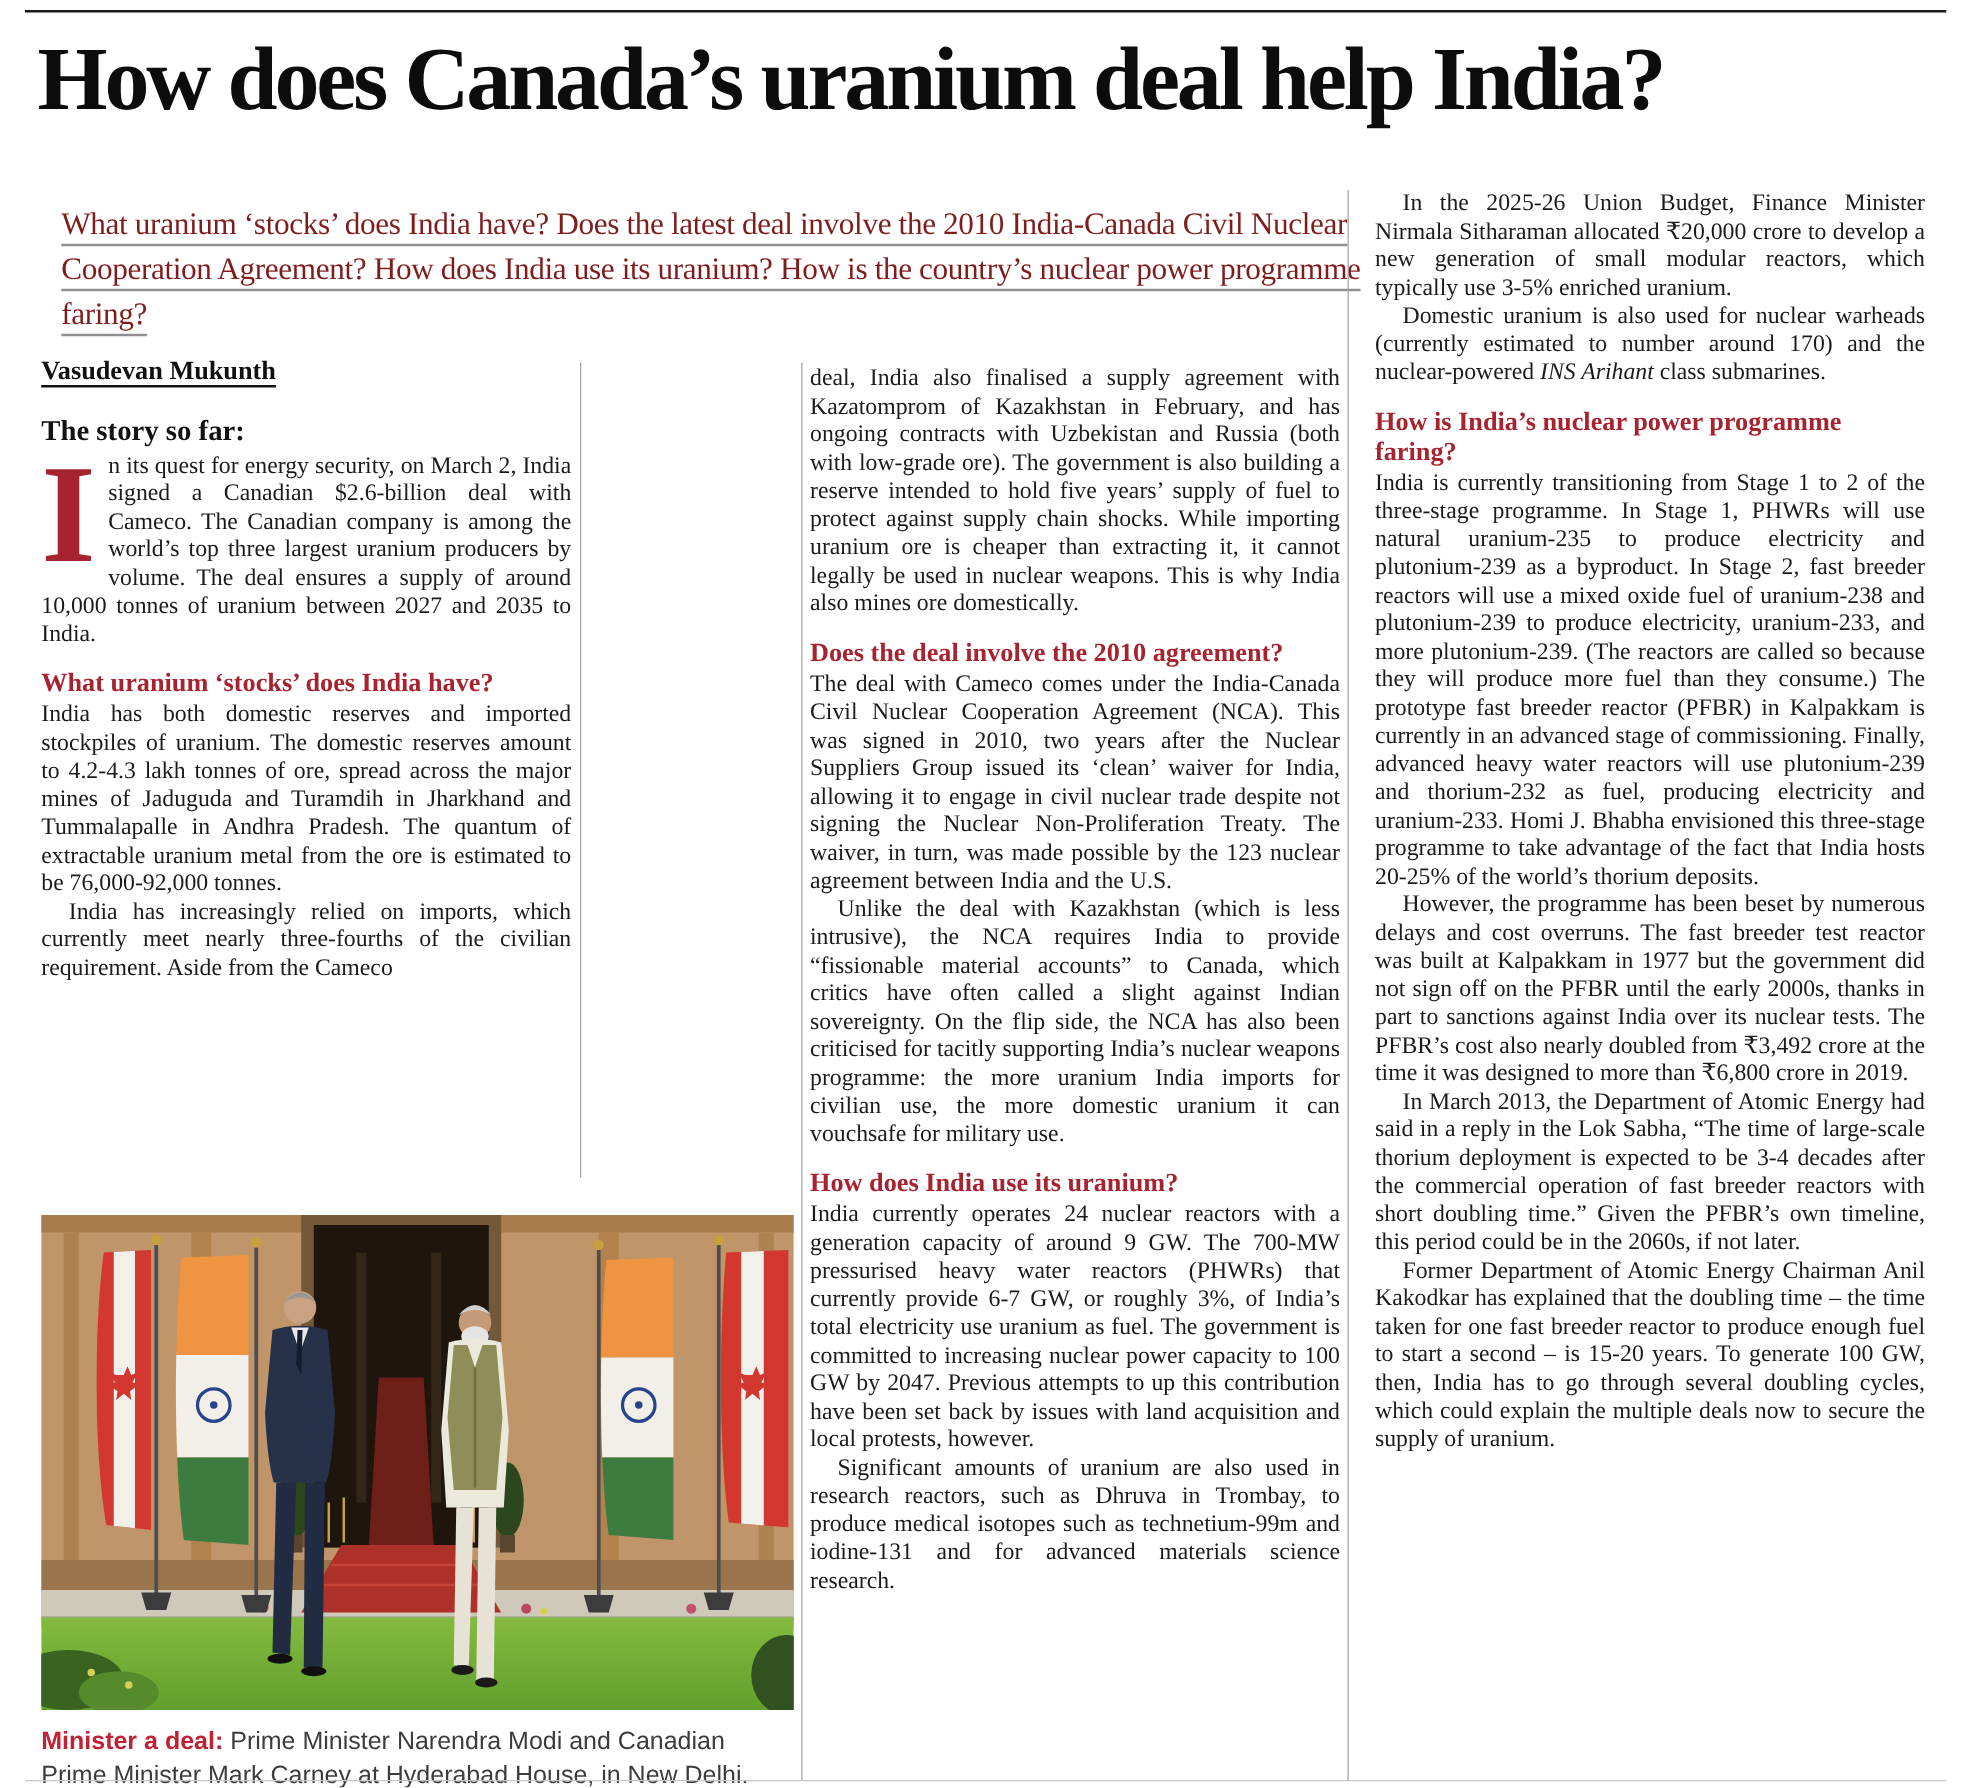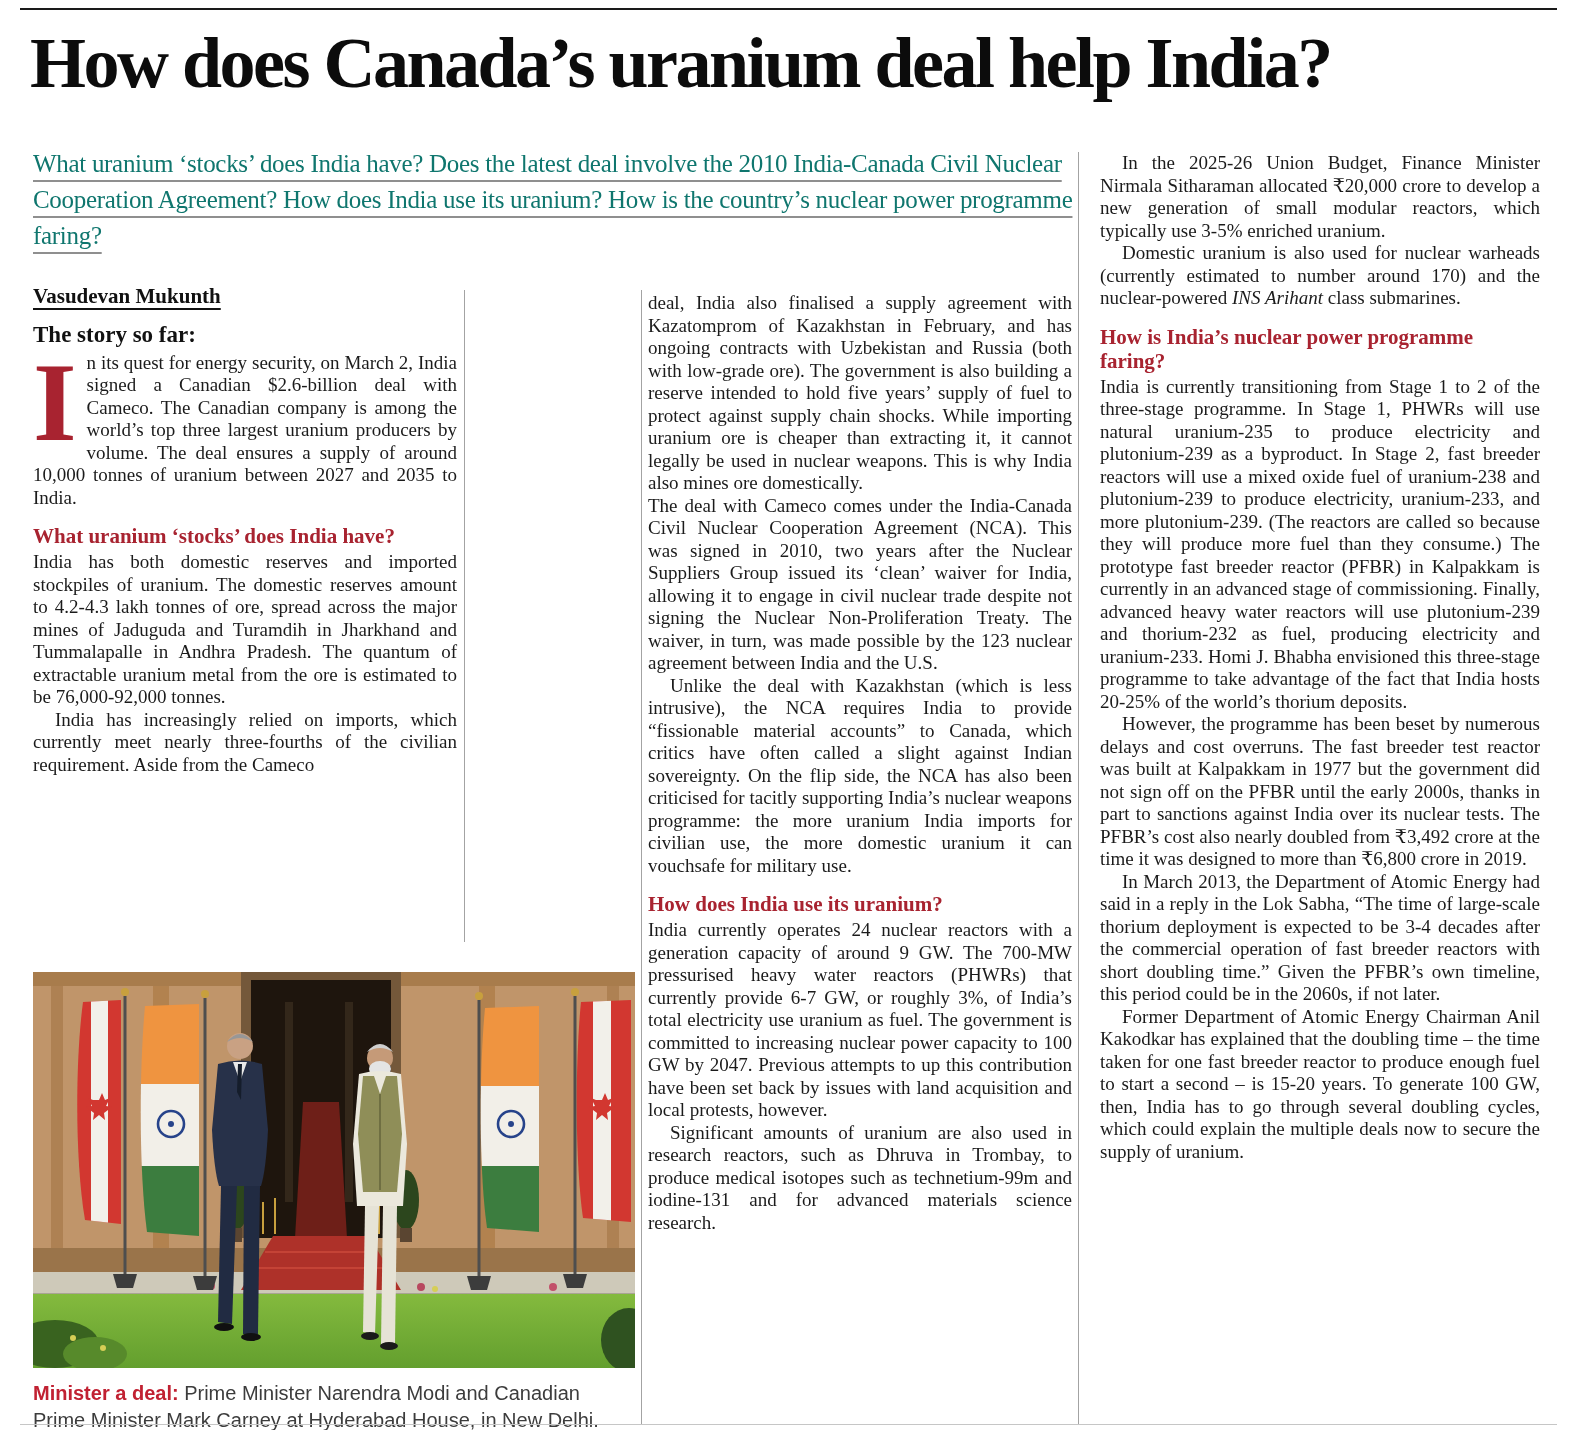--- a/index.html
+++ b/index.html
@@ -1,34 +1,34 @@
 <!DOCTYPE html>
 <html><head>
 <meta charset="utf-8">
 <style>
   html,body{margin:0;padding:0;background:#ffffff;}
   .page{position:relative;width:1569px;height:1430px;background:#fff;overflow:hidden;
         font-family:"Liberation Serif","DejaVu Serif",serif;color:#1b1b1b;}
   .top-rule{position:absolute;left:20px;right:12px;top:8px;height:2px;background:#1a1a1a;}
   .headline{position:absolute;left:30px;top:26px;width:1510px;margin:0;
             font-size:72px;font-weight:bold;letter-spacing:-2.5px;line-height:1.04;color:#0c0c0c;}
-  .standfirst{position:absolute;left:33px;top:146px;width:1040px;margin:0;
-              font-size:25px;line-height:36px;letter-spacing:-0.3px;color:#0f766e;}
+  .standfirst{position:absolute;left:33px;top:146px;width:1040px;margin:16px;
+              font-size:25px;line-height:36px;letter-spacing:-0.3px;color:#7f1d1d;}
   .standfirst span{text-decoration:underline;text-decoration-color:#8f8f8f;
                    text-decoration-thickness:2px;text-underline-offset:8px;}
   .byline{position:absolute;left:33px;top:284px;font-size:21px;font-weight:bold;color:#111;
           text-decoration:underline;text-decoration-thickness:2px;text-underline-offset:5px;}
   .vr{position:absolute;width:1px;background:#a3a3a3;}
   .vr1{left:464px;top:290px;height:652px;}
   .vr2{left:641px;top:290px;height:1134px;}
   .vr3{left:1078px;top:152px;height:1272px;}
   .col{position:absolute;font-size:19px;line-height:22.5px;}
   .col p{margin:0;text-align:justify;}
   .col p.ind{text-indent:22px;}
-  .col1{left:33px;top:324px;width:424px;}
+  .col1{left:33px;top:334px;width:424px;}
   .col2{left:648px;top:292px;width:424px;}
   .col3{left:1100px;top:152px;width:440px;}
   .story-label{font-size:23px;font-weight:bold;color:#111;margin:0 0 5px 0;}
   .dropcap{float:left;font-size:112px;line-height:88px;font-weight:bold;color:#a82330;
            margin:6px 10px 0 0;}
   .subhead{font-family:"Liberation Serif","DejaVu Serif",serif;font-size:21px;line-height:24px;
            font-weight:bold;color:#a82330;margin:15px 0 3px 0;}
   .pullquote{position:absolute;left:483px;top:298px;width:140px;
              font-size:23px;line-height:31px;color:#2b2b2b;}
   .photo{position:absolute;left:33px;top:972px;width:602px;height:396px;margin:0;}
@@ -60,20 +60,21 @@
     <div class="story-label">The story so far:</div>
     <p><span class="dropcap">I</span><span>n its quest for energy security, on March 2, India signed a Canadian $2.6-billion deal with Cameco. The Canadian company is among the world’s top three largest uranium producers by volume. The deal ensures a supply of around 10,000 tonnes of uranium between 2027 and 2035 to India.</span></p>
     <h2 class="subhead">What uranium ‘stocks’ does India have?</h2>
     <p>India has both domestic reserves and imported stockpiles of uranium. The domestic reserves amount to 4.2-4.3 lakh tonnes of ore, spread across the major mines of Jaduguda and Turamdih in Jharkhand and Tummalapalle in Andhra Pradesh. The quantum of extractable uranium metal from the ore is estimated to be 76,000-92,000 tonnes.</p>
     <p class="ind">India has increasingly relied on imports, which currently meet nearly three-fourths of the civilian requirement. Aside from the Cameco</p>
   </div>
 
 
   <div class="col col2">
     <p>deal, India also finalised a supply agreement with Kazatomprom of Kazakhstan in February, and has ongoing contracts with Uzbekistan and Russia (both with low-grade ore). The government is also building a reserve intended to hold five years’ supply of fuel to protect against supply chain shocks. While importing uranium ore is cheaper than extracting it, it cannot legally be used in nuclear weapons. This is why India also mines ore domestically.</p>
+    <h2 class="subhead">Does the deal involve the 2010 agreement?</h2>
     <p>The deal with Cameco comes under the India-Canada Civil Nuclear Cooperation Agreement (NCA). This was signed in 2010, two years after the Nuclear Suppliers Group issued its ‘clean’ waiver for India, allowing it to engage in civil nuclear trade despite not signing the Nuclear Non-Proliferation Treaty. The waiver, in turn, was made possible by the 123 nuclear agreement between India and the U.S.</p>
     <p class="ind">Unlike the deal with Kazakhstan (which is less intrusive), the NCA requires India to provide “fissionable material accounts” to Canada, which critics have often called a slight against Indian sovereignty. On the flip side, the NCA has also been criticised for tacitly supporting India’s nuclear weapons programme: the more uranium India imports for civilian use, the more domestic uranium it can vouchsafe for military use.</p>
     <h2 class="subhead">How does India use its uranium?</h2>
     <p>India currently operates 24 nuclear reactors with a generation capacity of around 9 GW. The 700-MW pressurised heavy water reactors (PHWRs) that currently provide 6-7 GW, or roughly 3%, of India’s total electricity use uranium as fuel. The government is committed to increasing nuclear power capacity to 100 GW by 2047. Previous attempts to up this contribution have been set back by issues with land acquisition and local protests, however.</p>
     <p class="ind">Significant amounts of uranium are also used in research reactors, such as Dhruva in Trombay, to produce medical isotopes such as technetium-99m and iodine-131 and for advanced materials science research.</p>
   </div>
 
   <div class="col col3">
     <p class="ind">In the 2025-26 Union Budget, Finance Minister Nirmala Sitharaman allocated ₹20,000 crore to develop a new generation of small modular reactors, which typically use 3-5% enriched uranium.</p>
     <p class="ind"><span>Domestic uranium is also used for nuclear warheads (currently estimated to number around 170) and the nuclear-powered </span><i>INS Arihant</i><span> class submarines.</span></p>

